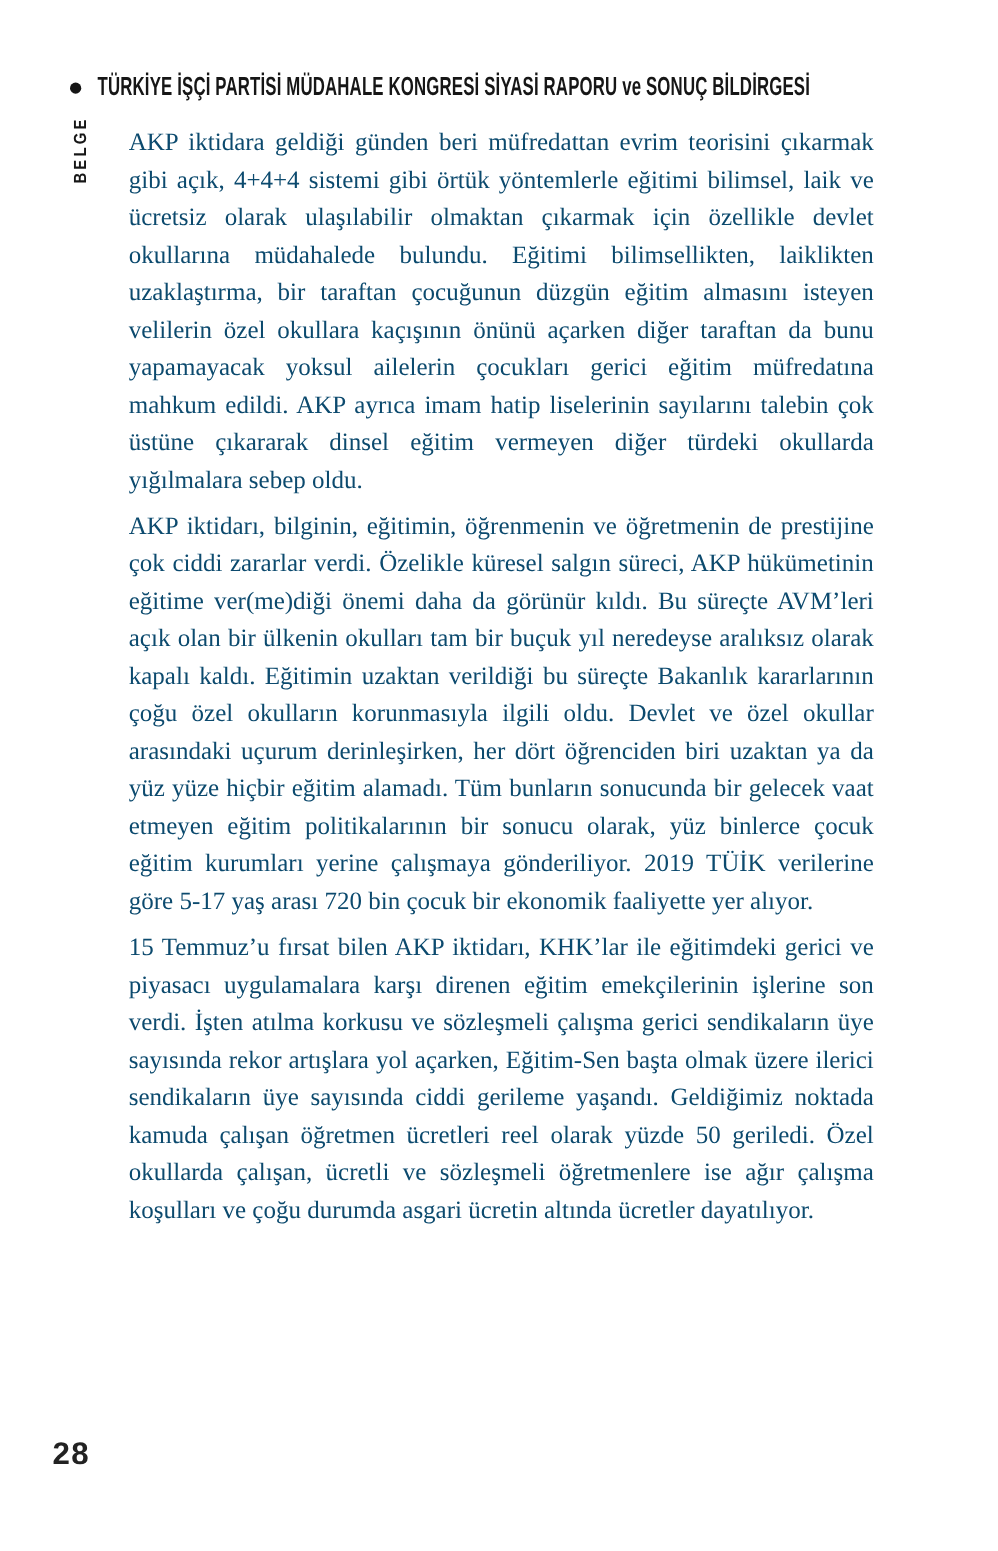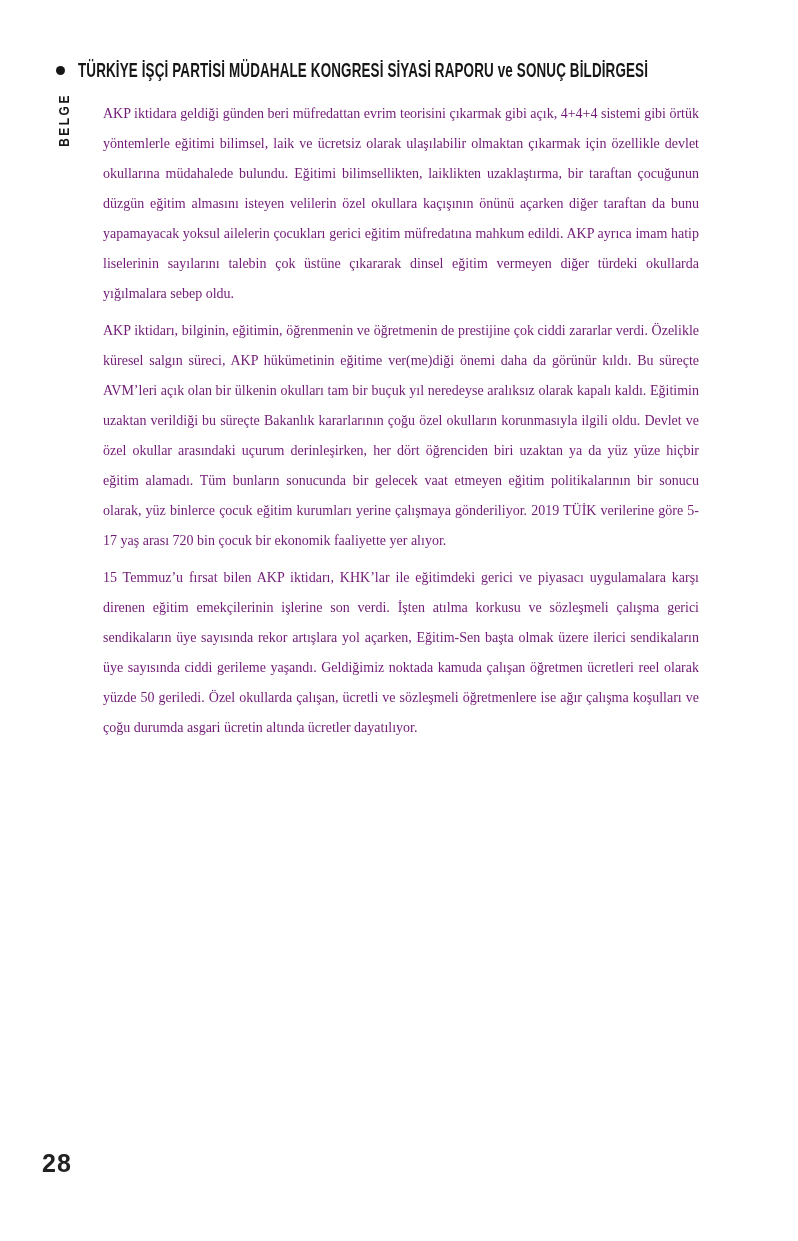--- a/index.html
+++ b/index.html
@@ -57,22 +57,22 @@
     font-size: 14px;
     letter-spacing: 3px;
     white-space: nowrap;
     color: #161616;
   }
   .text-column {
     position: absolute;
     left: 103px;
     top: 99px;
     width: 596px;
-    color: #701a75;
-    font-size: 14px;
+    color: #0c4a6e;
+    font-size: 20px;
     line-height: 30px;
     text-align: justify;
   }
   .para {
     margin: 0 0 7px 0;
   }
   .page-number {
     position: absolute;
     left: 42px;
     top: 1149px;

